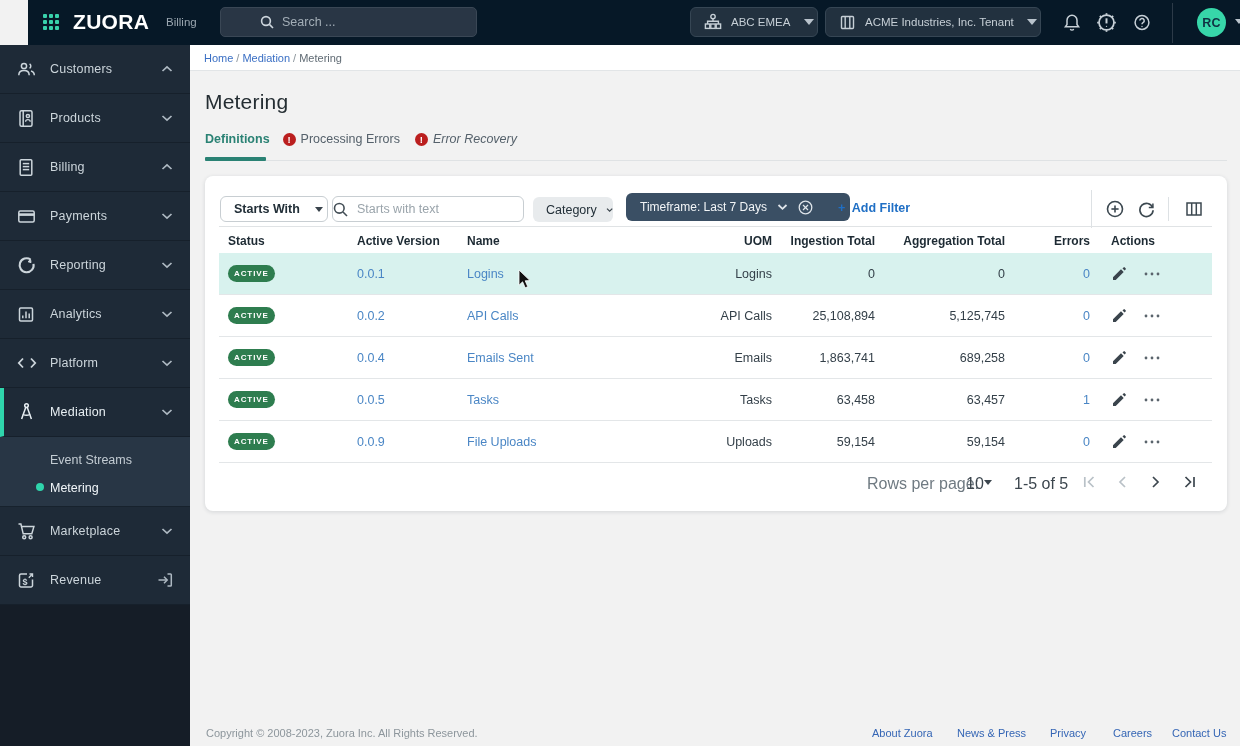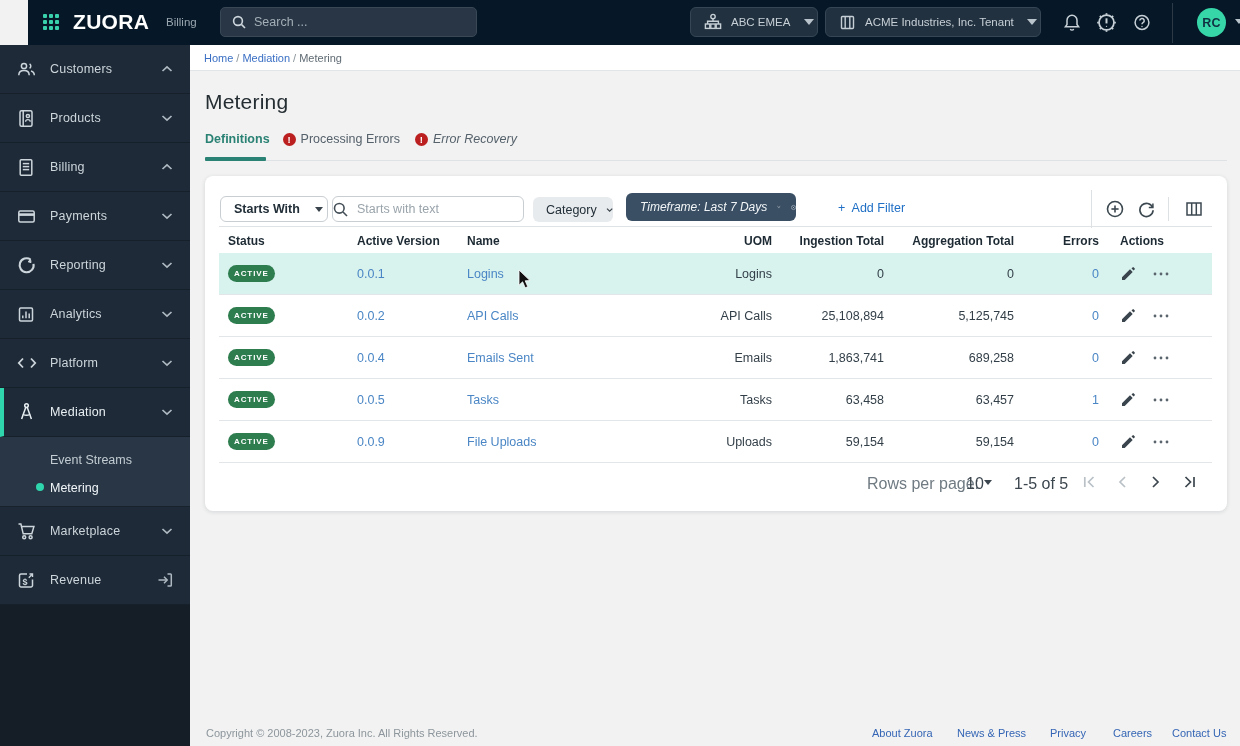--- a/index.html
+++ b/index.html
@@ -7,21 +7,21 @@
 body { position:relative; background:#f2f2f2; }
 
 
 .topbar { position:absolute; left:0; top:0; width:1240px; height:45px; background:#061827;margin-left:28px; }
 .grid9 { position:absolute; left:15px; top:14px; width:17px; height:17px;
   display:grid; grid-template-columns:repeat(3,4px); grid-template-rows:repeat(3,4px); gap:2px; }
 .grid9 span { background:#38d1ab; border-radius:1px; }
 .zlogo { position:absolute; left:45px; top:10px; color:#fff; font-size:21px; font-weight:700; letter-spacing:0.3px; }
 .zbill { position:absolute; left:138px; top:16px; color:#9aa6b0; font-size:11.5px; }
 .tsearch { position:absolute; left:192px; top:7px; width:257px; height:30px; background:#293645;
-  border:1px solid #3a4755; border-radius:5px; display:flex; align-items:center; color:#a3aeb7; font-size:12.5px; }
+  border:1px solid #3a4755; border-radius:5px; display:flex; align-items:center; color:#a3aeb7; font-size:12.5px;padding-left:28px; }
 .tsearch svg { margin:0 8px 0 11px; }
 .tbtn { position:absolute; top:7px; height:30px; white-space:nowrap; background:#22313f; border:1px solid #364654; border-radius:6px;
   display:flex; align-items:center; color:#c6cfd6; font-size:12px; }
 .caret { width:0; height:0; border-left:5px solid transparent; border-right:5px solid transparent; border-top:6px solid #b9c3cc; }
 .tico { position:absolute; top:13px; }
 .tdivider { position:absolute; left:1144px; top:3px; width:1px; height:40px; background:#2c3a48; }
 .avatar { position:absolute; left:1169px; top:8px; width:29px; height:29px; border-radius:50%; background:#37d6a9;
   display:flex; align-items:center; justify-content:center; color:#103042; font-weight:700; font-size:12.5px; letter-spacing:0.3px; }
 .avcaret { position:absolute; left:1207px; top:19px; }
 
@@ -53,35 +53,35 @@
 .errdot { width:13px; height:13px; border-radius:50%; background:#bb1f1f; color:#fff; font-size:9.5px; font-weight:700;
   display:inline-flex; align-items:center; justify-content:center; }
 
 
 .card { position:absolute; left:15px; top:131px; width:1022px; height:335px; background:#fff; border-radius:8px;
   box-shadow:0 1px 4px rgba(30,45,60,0.14); }
 .fbtn { position:absolute; top:20px; height:26px; border:1px solid #c8ced2; border-radius:6px; background:#fff;
   display:flex; align-items:center; font-size:12.5px; color:#222f38; }
 .chip { position:absolute; top:17px; height:28px; white-space:nowrap; background:#3a4f64; border-radius:6px; display:flex; align-items:center;
   color:#f2f5f7; font-size:12px; }
-.addf { position:absolute; left:633px; top:25px; color:#1f6fc5; font-size:12.5px; font-weight:400; }
+.addf { position:absolute; left:633px; top:25px; color:#1f6fc5; font-size:12.5px; font-weight:700; }
 .vdiv { position:absolute; width:1px; background:#dde1e4; }
 .cico { position:absolute; }
 
 
 .tablewrap { position:absolute; left:14px; top:50px; width:993px; }
 .thead { display:flex; height:27px; border-top:1px solid #e0e3e5; align-items:center; padding-top:2px;
   font-size:12px; font-weight:700; color:#1d2a33; }
 .trow { display:flex; height:42px; align-items:center; border-bottom:1px solid #e3e6e8; font-size:12.5px; color:#333f48; position:relative; }
 .hl { background:#d8f2ee; }
 .c1 { width:138px; padding-left:9px; }
 .c2 { width:110px; }
 .c3 { width:170px; }
 .c4 { width:135px; text-align:right; }
-.c5 { width:112px; text-align:right; }
+.c5 { width:103px; text-align:right; }
 .c6 { width:130px; text-align:right; }
 .c7 { width:85px; text-align:right; }
 .c8 { width:96px; padding-left:21px; display:flex; align-items:center; gap:17px; }
 .blink { color:#4a86c5; text-decoration:none; }
 .badge { display:inline-block; background:#2e7d4f; color:#fff; font-size:8px; font-weight:700; letter-spacing:1px;
   border-radius:9px; padding:4px 6px; line-height:9px; letter-spacing:0.9px; }
 .pager { position:absolute; left:14px; top:281px; width:993px; height:49px; font-size:16px; color:#3c464e; }
 
 
 .footer { position:absolute; left:0px; top:676px; width:1050px; height:25px; font-size:11px; }
@@ -310,21 +310,21 @@
           <line x1="10" y1="10" x2="14" y2="14"></line>
       </svg>
       Starts with text
     </div>
     <div class="fbtn" style="left:328px; width:80px; padding-left:13px; background:#e8ebed; border:none; top:21px; height:25px;">
       <span>Category</span>
       <svg width="11" height="8" viewBox="0 0 11 8" fill="none" stroke="#39434b" stroke-width="1.8" style="margin-left:9px;">
           <path d="M1.5 2 L5.5 5.8 L9.5 2"></path>
         </svg>
     </div>
-    <div class="chip" style="left:421px; width:170px; padding-left:14px;font-style:italic;">
+    <div class="chip" style="left:421px; width:224px; padding-left:14px;">
       Timeframe: Last 7 Days
       <svg width="11" height="8" viewBox="0 0 11 8" fill="none" stroke="#dfe5ea" stroke-width="1.8" style="margin-left:10px;">
           <path d="M1.5 2 L5.5 5.8 L9.5 2"></path>
         </svg>
       <svg width="15" height="15" viewBox="0 0 15 15" fill="none" stroke="#dfe5ea" stroke-width="1.3" style="margin-left:10px;">
         <circle cx="7.5" cy="7.5" r="6.3"></circle>
         <line x1="5" y1="5" x2="10" y2="10"></line>
           <line x1="10" y1="5" x2="5" y2="10"></line>
       </svg>
     </div>

